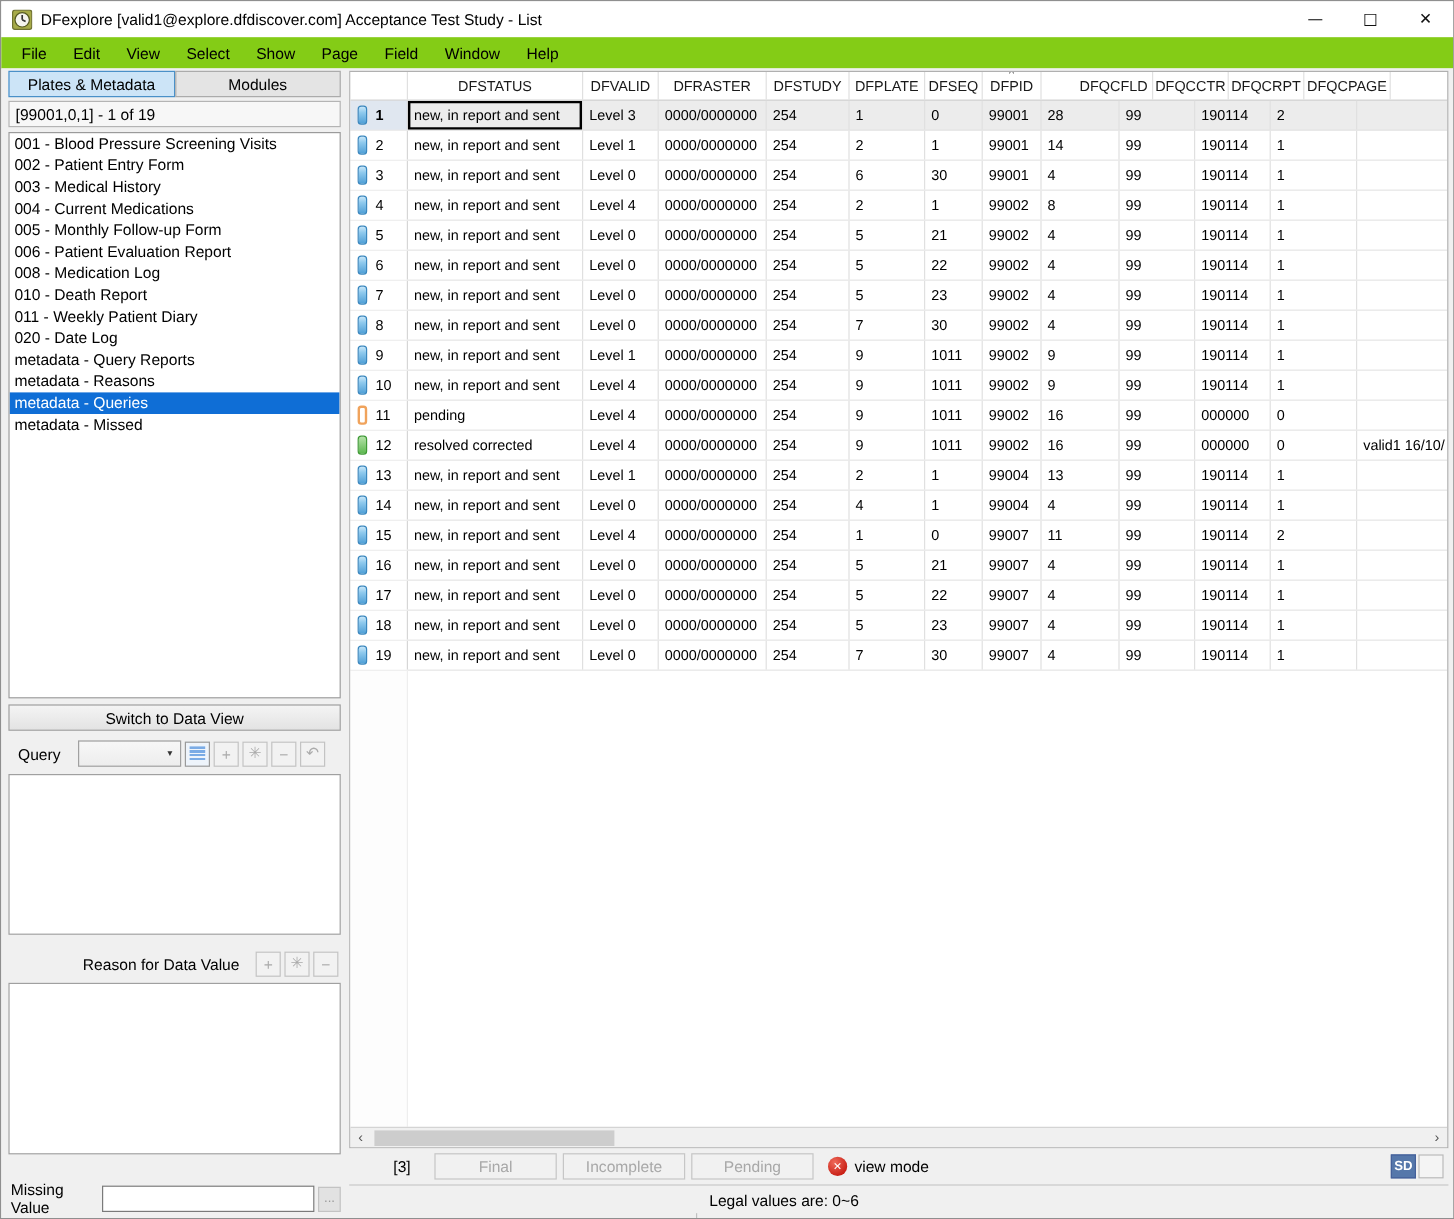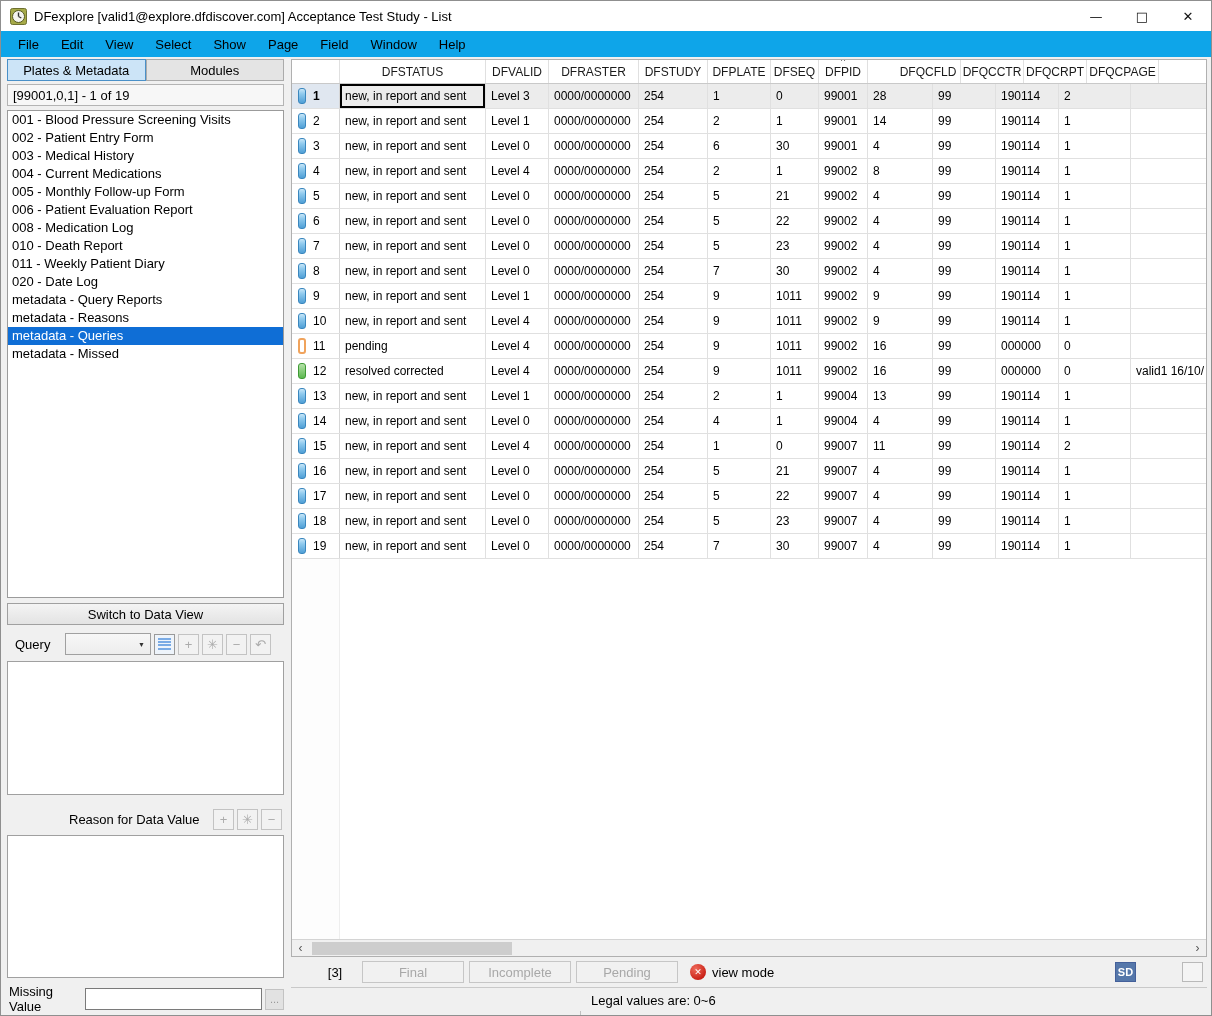--- a/index.html
+++ b/index.html
@@ -7,21 +7,21 @@
   .window { width:1212px; height:1016px; border:1px solid #8f8f8f; background:#f0f0f0; display:flex; flex-direction:column; overflow:hidden; }
 
   
   .titlebar { height:30px; background:#ffffff; display:flex; align-items:center; flex:0 0 auto; }
   .app-icon { width:17px; height:17px; margin:0 7px 0 9px; flex:0 0 auto; }
   .title-text { font-size:13px; color:#000; }
   .win-controls { margin-left:auto; display:flex; height:100%; }
   .win-btn { width:46px; height:100%; display:flex; align-items:center; justify-content:center; font-size:13px; color:#111; font-family:"DejaVu Sans",sans-serif; }
 
   
-  .menubar { height:26px; background:#0ea5e9; display:flex; align-items:center; padding-left:6px; flex:0 0 auto; }
+  .menubar { height:26px; background:#84cc16; display:flex; align-items:center; padding-left:6px; flex:0 0 auto; }
   .menu-item { padding:0 11px; font-size:13px; color:#000; height:100%; display:flex; align-items:center; }
 
   
   .main { flex:1; display:flex; padding:2px 4px 2px 6px; gap:7px; background:#f0f0f0; min-height:0; }
 
   
   .sidebar { width:277px; flex:0 0 auto; display:flex; flex-direction:column; min-height:0; }
   .tabs { display:flex; height:22px; flex:0 0 auto; }
   .tab { flex:1; display:flex; align-items:center; justify-content:center; font-size:13px; border:1px solid #ababab; background:#e4e4e4; color:#000; }
   .tab.active { background:#cce4f7; border:1px solid #4a90c8; }
@@ -36,21 +36,21 @@
   .combo .arr { position:absolute; right:5px; top:7px; font-size:7px; color:#333; }
   .tool-btn { width:21px; height:21px; margin-left:3px; border:1px solid #c3c3c3; background:#f2f2f2; display:flex; align-items:center; justify-content:center; font-size:13px; color:#ababab; }
   .tool-btn.enabled { border:1px solid #9a9a9a; background:#eef4fb; color:#333; }
   .lines-glyph { width:13px; height:13px; background:repeating-linear-gradient(to bottom,#7aabe5 0px,#7aabe5 2px,#eef4fb 2px,#eef4fb 3.2px); }
   .sb-textarea { border:1px solid #a0a0a0; background:#fff; margin-top:4px; flex:0 0 auto; }
   .q-ta { height:134px; }
   .r-ta { height:143px; }
   .reason-row { height:24px; margin-top:12px; display:flex; align-items:center; flex:0 0 auto; }
   .reason-label { font-size:13px; margin-left:62px; }
   .reason-btns { margin-left:auto; display:flex; margin-right:2px; }
-  .missing-row { height:28px; margin-top:7px; display:flex; align-items:center; flex:0 0 auto; }
+  .missing-row { height:28px; margin-top:23px; display:flex; align-items:center; flex:0 0 auto; }
   .missing-label { font-size:13px; margin-left:2px; }
   .missing-input { width:177px; height:22px; border:1px solid #7a7a7a; background:#fff; margin-left:5px; font-size:13px; padding:0 3px; font-family:inherit; }
   .dots-btn { width:21px; height:21px; margin-left:3px; border:1px solid #c3c3c3; background:#e2e2e2; color:#9a9a9a; font-size:11px; display:flex; align-items:center; justify-content:center; }
 
   
   .rightpanel { flex:1; display:flex; flex-direction:column; min-width:0; }
   .table-frame { flex:1; border:1px solid #b0b0b0; background:#fff; display:flex; flex-direction:column; min-height:0; overflow:hidden; }
   .thead { height:24px; display:flex; flex:0 0 auto; border-bottom:1px solid #c9c9c9; background:#fff; }
   .th { font-size:12px; color:#1a1a1a; display:flex; align-items:center; justify-content:center; border-right:1px solid #e0e0e0; position:relative; white-space:nowrap; flex:0 0 auto; }
   .th.last { flex:1; border-right:none; }
@@ -75,21 +75,21 @@
   .hs-track { flex:1; height:17px; position:relative; }
   .hs-thumb { position:absolute; left:3px; top:2px; width:200px; height:13px; background:#cdcdcd; }
 
   
   .statusrow { height:30px; flex:0 0 auto; display:flex; align-items:center; background:#f0f0f0; }
   .sel-count { font-size:13px; margin-left:22px; width:44px; text-align:center; }
   .f-btn { width:102px; height:22px; margin-left:5px; border:1px solid #c6c6c6; background:#f1f1f1; color:#a8a8a8; font-size:13px; display:flex; align-items:center; justify-content:center; }
   .viewmode { display:flex; align-items:center; margin-left:12px; }
   .vm-icon { width:16px; height:16px; border-radius:50%; background:radial-gradient(circle at 35% 30%,#ef6a5a,#c81e14 75%); color:#fff; font-size:9px; font-weight:bold; display:flex; align-items:center; justify-content:center; }
   .vm-label { font-size:13px; margin-left:6px; }
-  .sd-group { margin-left:auto; display:flex; margin-right:4px;gap:44px; }
+  .sd-group { margin-left:auto; display:flex; margin-right:4px; }
   .sd-btn { width:21px; height:20px; background:#5577aa; border:1px solid #44609a; color:#fff; font-size:11px; font-weight:bold; display:flex; align-items:center; justify-content:center; }
   .blank-btn { width:21px; height:20px; background:#f4f4f4; border:1px solid #b9b9b9; margin-left:2px; }
   .bottombar { height:26px; flex:0 0 auto; background:#f0f0f0; border-top:1px solid #c9c9c9; display:flex; align-items:center; font-size:13px; }
   .bb-left { width:290px; padding-left:4px; border-right:1px solid #c0c0c0; height:18px; display:flex; align-items:center;margin-top:39px; }
   .bb-right { padding-left:10px; height:18px; display:flex; align-items:center; }
 </style>
 </head>
 <body>
 
 <div class="window">

